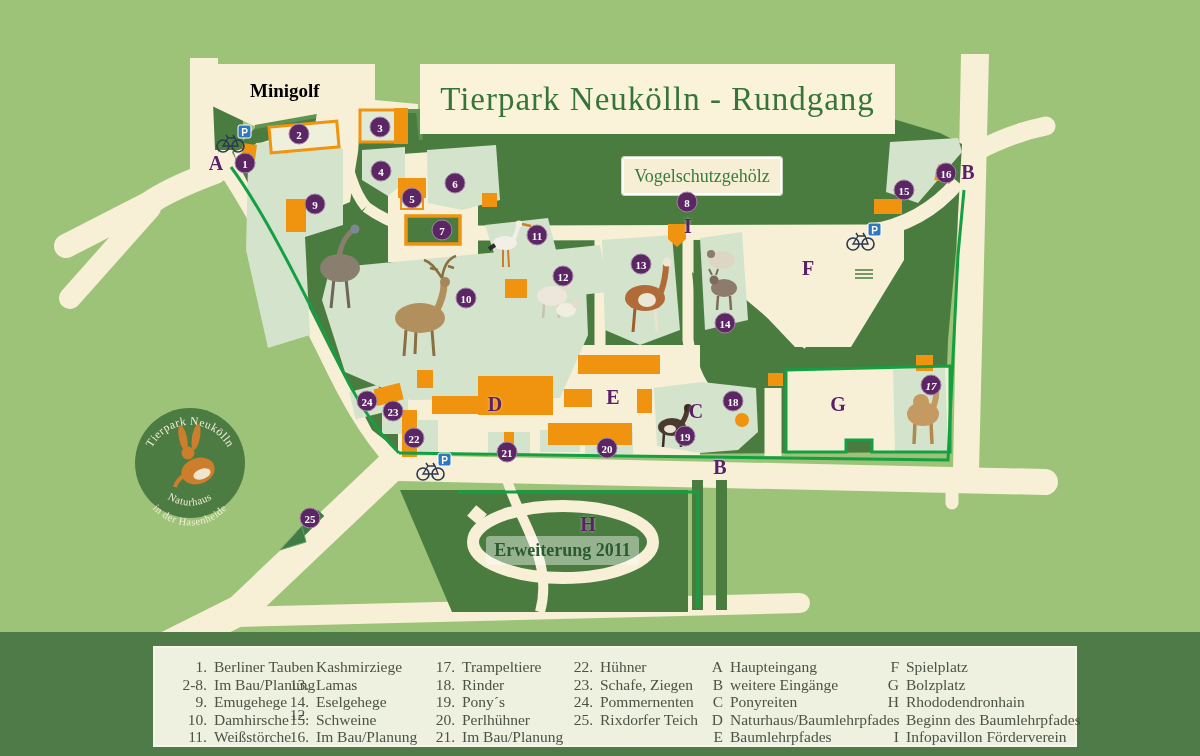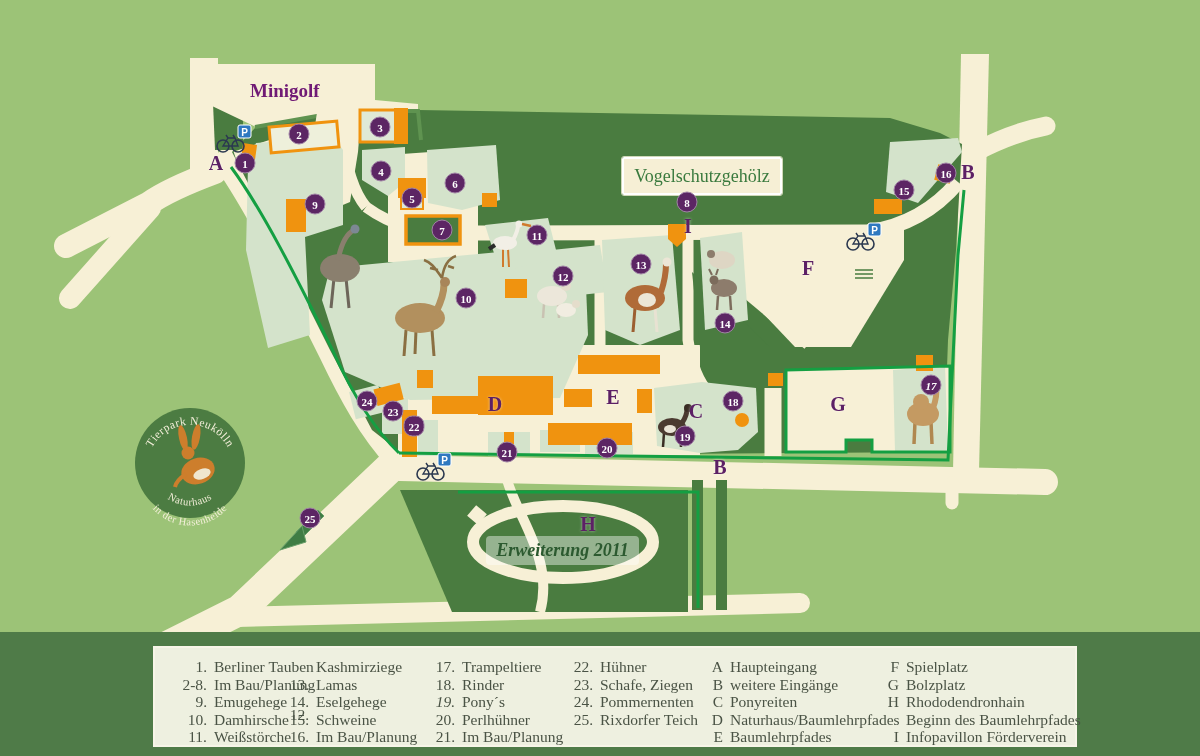--- a/index.html
+++ b/index.html
@@ -3,28 +3,28 @@
 <meta charset="utf-8">
 <style>
   html,body{margin:0;padding:0;background:#9cc377;}
   #stage{position:relative;width:1200px;height:756px;overflow:hidden;
          font-family:"Liberation Serif",serif;}
   #mapsvg{position:absolute;left:0;top:0;}
   .ovl{position:absolute;box-sizing:border-box;}
   #title-banner{left:420px;top:64px;width:475px;height:70px;background:#faf3d9;
      display:flex;align-items:center;justify-content:center;}
   #title-banner span{font-size:33px;color:#36753a;letter-spacing:1px;}
-  #minigolf-label{left:250px;top:80px;font-size:19px;font-weight:bold;color:#701a75;}
+  #minigolf-label{left:250px;top:80px;font-size:19px;font-weight:bold;color:#000000;}
   #vogel-sign{left:622px;top:157px;width:160px;height:38px;background:#f6efd5;
      border:2px solid #ffffff;outline:1px solid #cfd8b8;display:flex;align-items:center;
      justify-content:center;border-radius:2px;}
   #vogel-sign span{font-size:18px;color:#3a7a3e;}
   #erw-sign{left:486px;top:536px;width:153px;height:29px;background:rgba(255,255,255,0.42);
      border-radius:4px;display:flex;align-items:center;justify-content:center;}
-  #erw-sign span{font-size:18px;font-weight:bold;color:#2c5a30;font-style:italic;}
+  #erw-sign span{font-size:18px;font-weight:bold;color:#2c5a30;}
   .marker-num{position:absolute;width:19px;height:19px;border-radius:50%;
      background:#5c2664;border:1px solid #a083a5;color:#fff;font-size:11px;
      font-weight:bold;display:flex;align-items:center;justify-content:center;
      transform:translate(-50%,-50%);font-family:"Liberation Serif",serif;}
   .marker-letter{position:absolute;color:#5c2065;font-size:20px;font-weight:bold;
      transform:translate(-50%,-50%);font-family:"Liberation Serif",serif;
      text-shadow:0 0 3px rgba(255,255,255,0.55);}
   #legend-band{left:0;top:632px;width:1200px;height:124px;background:#4f7b48;}
   #legend-box{left:153px;top:646px;width:924px;height:101px;background:#eef0e0;
      border:2px solid #f7f5e8;}
@@ -256,20 +256,23 @@
       <path d="M 186,474 C 180,478 176,482 175,487" stroke="#cd7e2c" stroke-width="4" fill="none"></path>
       <ellipse cx="202" cy="474" rx="9" ry="5" fill="#f0e6cf" transform="rotate(-20 202 474)"></ellipse>
     </g>
   </g>
 
   <use href="#bikeP" x="230" y="142"></use>
   <use href="#bikeP" x="860" y="240"></use>
   <use href="#bikeP" x="430" y="470"></use>
 </svg>
 
+<div class="ovl" id="title-banner">
+  <span>Tierpark Neukölln - Rundgang</span>
+</div>
 <div class="ovl" id="minigolf-label">
   <span>Minigolf</span>
 </div>
 <div class="ovl" id="vogel-sign">
   <span>Vogelschutzgehölz</span>
 </div>
 <div class="ovl" id="erw-sign">
   <span>Erweiterung 2011</span>
 </div>
 
@@ -288,21 +291,21 @@
       <div class="marker-num" style="left: 563px; top: 276px;">12</div>
       <div class="marker-num" style="left: 641px; top: 264px;">13</div>
       <div class="marker-num" style="left: 725px; top: 323px;">14</div>
       <div class="marker-num" style="left: 904px; top: 190px;">15</div>
       <div class="marker-num" style="left: 946px; top: 173px;">16</div>
       <div class="marker-num" style="left: 931px; top: 385px; font-style: italic;">17</div>
       <div class="marker-num" style="left: 733px; top: 401px;">18</div>
       <div class="marker-num" style="left: 685px; top: 436px;">19</div>
       <div class="marker-num" style="left: 607px; top: 448px;">20</div>
       <div class="marker-num" style="left: 507px; top: 452px;">21</div>
-      <div class="marker-num" style="left: 414px; top: 426px; border-radius: 9px;">22</div>
+      <div class="marker-num" style="left: 414px; top: 438px;">22</div>
       <div class="marker-num" style="left: 393px; top: 411px;">23</div>
       <div class="marker-num" style="left: 367px; top: 401px;">24</div>
       <div class="marker-num" style="left: 310px; top: 518px;">25</div>
       <div class="marker-letter" style="left: 216px; top: 163px;">A</div>
       <div class="marker-letter" style="left: 968px; top: 172px;">B</div>
       <div class="marker-letter" style="left: 720px; top: 467px;">B</div>
       <div class="marker-letter" style="left: 696px; top: 411px;">C</div>
       <div class="marker-letter" style="left: 495px; top: 404px;">D</div>
       <div class="marker-letter" style="left: 613px; top: 397px;">E</div>
       <div class="marker-letter" style="left: 808px; top: 268px;">F</div>
@@ -360,21 +363,21 @@
       <div class="leg-col" style="left: 268px;">
         <div class="leg-row">
           <span class="leg-num" style="width: 32px;">17.</span>
           <span class="leg-label">Trampeltiere</span>
         </div>
         <div class="leg-row">
           <span class="leg-num" style="width: 32px;">18.</span>
           <span class="leg-label">Rinder</span>
         </div>
         <div class="leg-row">
-          <span class="leg-num" style="width: 32px; font-style: italic;">19.</span>
+          <span class="leg-num" style="width: 32px;">19.</span>
           <span class="leg-label">Pony´s</span>
         </div>
         <div class="leg-row">
           <span class="leg-num" style="width: 32px;">20.</span>
           <span class="leg-label">Perlhühner</span>
         </div>
         <div class="leg-row">
           <span class="leg-num" style="width: 32px;">21.</span>
           <span class="leg-label">Im Bau/Planung</span>
         </div>

